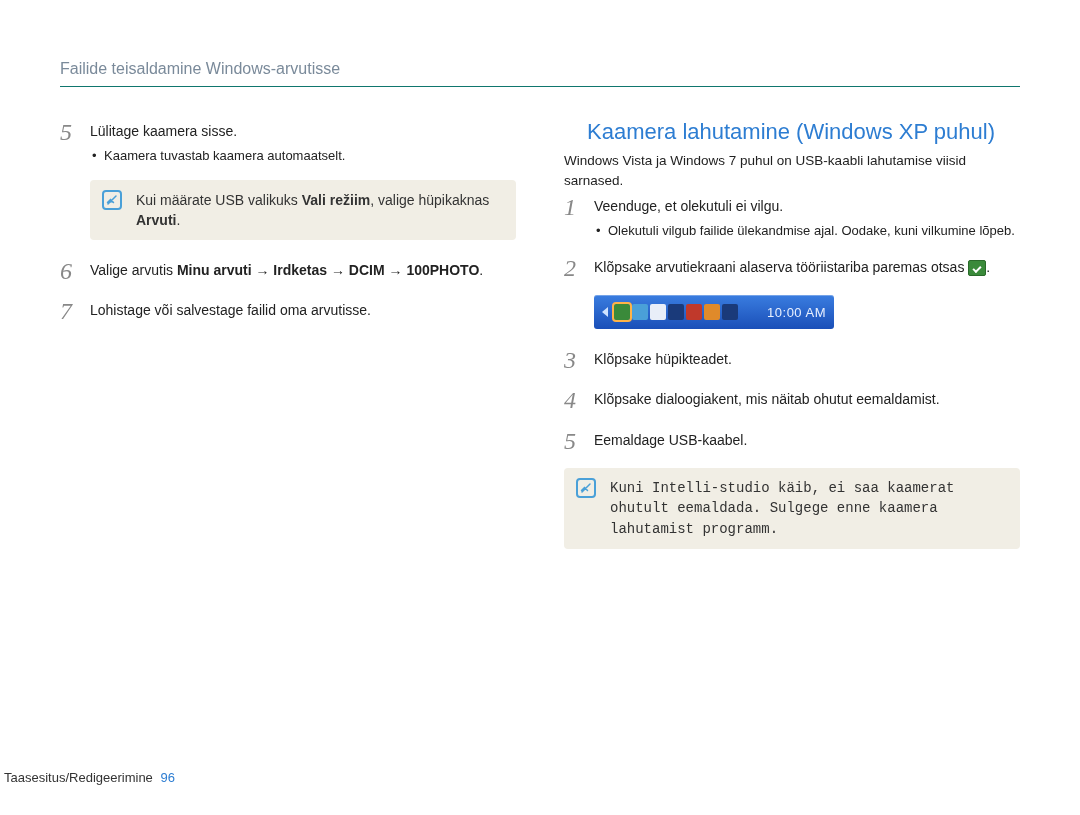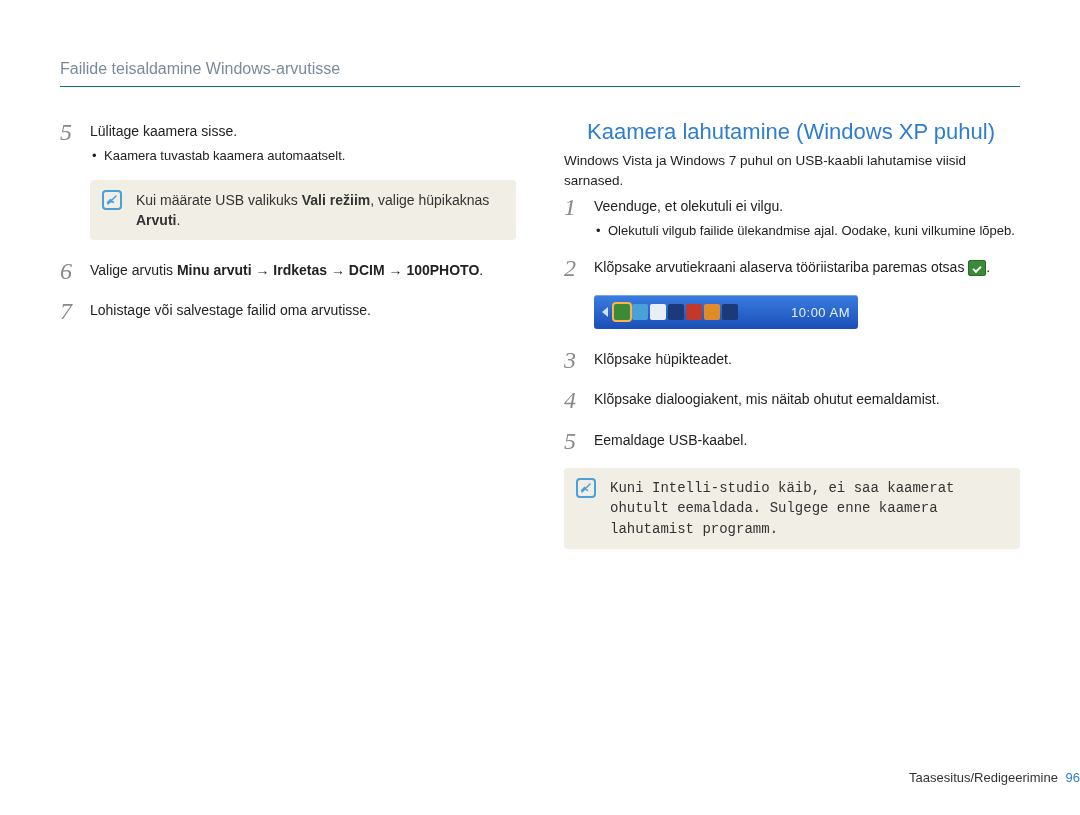--- a/index.html
+++ b/index.html
@@ -105,21 +105,21 @@
     border: 2px solid #4aa0d8;
     border-radius: 4px;
     display: flex;
     align-items: center;
     justify-content: center;
   }
   .note-icon svg { width: 12px; height: 12px; }
   .note-bold { font-weight: bold; }
   .taskbar {
     margin: 6px 8px 18px 30px;
-    width: 264px; height: 34px;
+    width: 240px; height: 34px;
     background: linear-gradient(#3a7de0, #1a4fb8);
     border-radius: 3px;
     display: flex;
     align-items: center;
     padding: 16px 8px;
     color: #fff;
     box-shadow: inset 0 1px 0 rgba(255,255,255,0.3);
   }
   .taskbar .chev {
     width: 0; height: 0;
@@ -145,22 +145,22 @@
   .tray-ico.navy { background:#1a3a7a; }
   .taskbar .clock {
     margin-left: auto;
     font-size: 13px;
     color: #e8f0ff;
     letter-spacing: 0.5px;
   }
   .footer {
     position: absolute;
     bottom: 30px;
-    left: 12px; right: 0;
-    text-align: right;
+    left: 4px; right: 0;
+    text-align: left;
     font-size: 13px;
     color: #333;
   }
   .footer .pg { color: #2d7dd2; margin-left: 4px; }
 </style>
 </head>
 <body>
 
 <div class="page-header">
   <span>Failide teisaldamine Windows-arvutisse</span>

